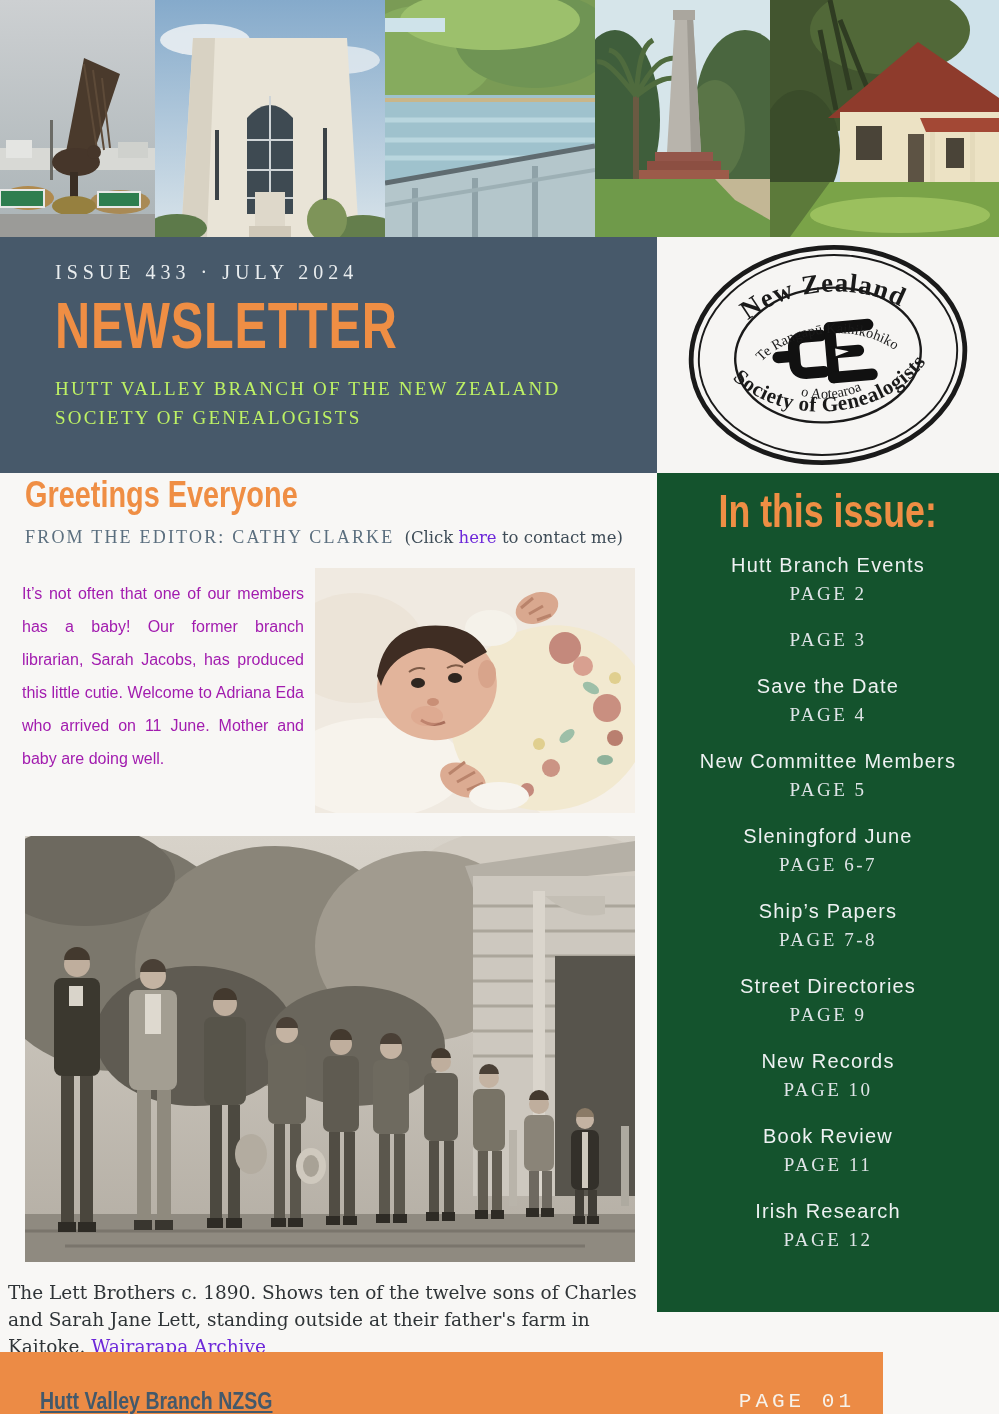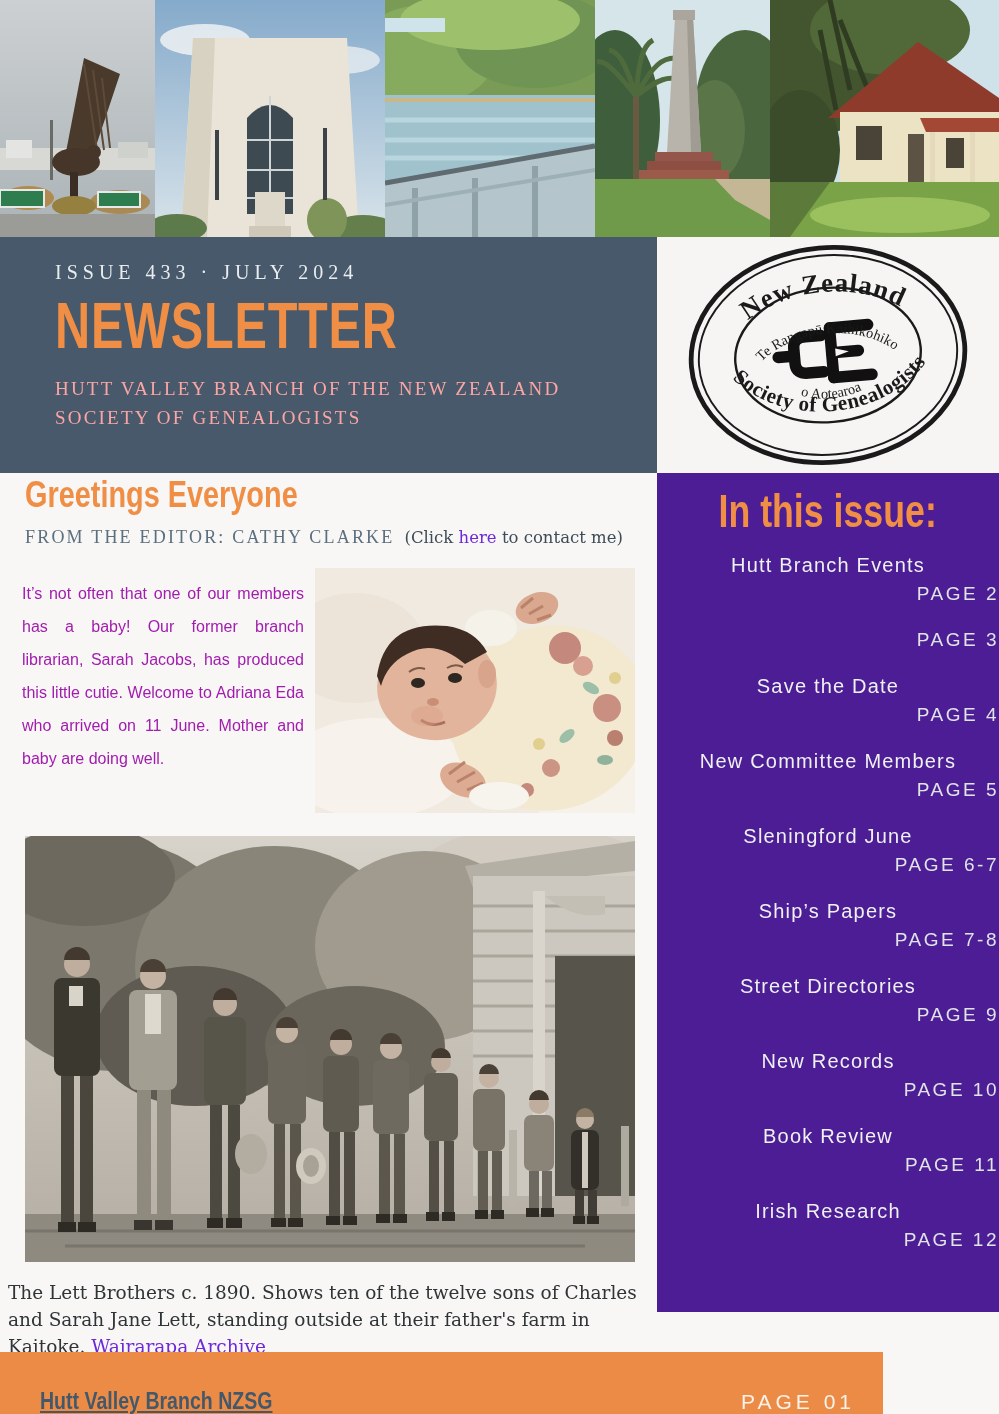--- a/index.html
+++ b/index.html
@@ -9,46 +9,46 @@
   }
   
   .photo-strip{position:absolute;top:0;left:0;width:999px;height:237px;display:flex;}
   .photo-tile{height:237px;position:relative;overflow:hidden;}
   .photo-tile svg{display:block;width:100%;height:100%;}
   
   .masthead{position:absolute;top:237px;left:0;width:657px;height:236px;background:#47596a;box-sizing:border-box;padding:24px 12px 0 55px;}
   .issue-line{font-size:20px;letter-spacing:5px;color:#e9edef;font-family:"Liberation Serif",serif;}
   .nl-title{margin-top:10px;}
   .nl-title span{display:inline-block;font-family:"Liberation Sans",sans-serif;font-weight:700;font-size:64px;line-height:64px;color:#ef8e44;transform:scaleX(0.76);transform-origin:left center;letter-spacing:1px;white-space:nowrap;}
-  .masthead-sub{margin-top:16px;font-size:19px;line-height:29px;letter-spacing:2.2px;color:#fca5a5;}
+  .masthead-sub{margin-top:16px;font-size:19px;line-height:29px;letter-spacing:2.2px;color:#bef264;}
   
   .logo-panel{position:absolute;top:237px;left:657px;width:342px;height:236px;background:#f6f5f3;display:flex;align-items:center;justify-content:center;}
   
   .main-col{position:absolute;top:473px;left:0;width:657px;height:719px;background:#f8f7f5;}
   .greet-title span{position:absolute;left:25px;top:0px;display:inline-block;font-family:"Liberation Sans",sans-serif;font-weight:700;font-size:37px;line-height:44px;color:#ef8e44;transform:scaleX(0.78);transform-origin:left center;white-space:nowrap;}
   .editor-line{position:absolute;left:25px;top:54px;white-space:nowrap;}
   .editor-label{font-family:"Liberation Serif",serif;font-size:18px;letter-spacing:2.2px;color:#5b6f7f;}
   .contact{font-family:"DejaVu Serif",serif;font-size:16.5px;color:#3e4c57;margin-left:10px;}
   .link{color:#6d28d9;cursor:pointer;text-align:center;}
   .intro-text{position:absolute;left:22px;top:88px;width:282px;font-family:Liberation Sans, sans-serif;font-size:16px;line-height:33px;color:#a21caf;text-align:justify;}
   .baby-photo{position:absolute;left:315px;top:95px;width:320px;height:245px;}
   .bw-photo{position:absolute;left:25px;top:363px;width:610px;height:426px;}
   .caption{position:absolute;left:8px;top:787px;width:648px;font-family:"DejaVu Serif",serif;font-size:18.5px;line-height:27px;color:#2f3437;}
   
-  .sidebar{position:absolute;top:473px;left:657px;width:342px;height:839px;background:#4c1d95;text-align:center;box-sizing:border-box;}
+  .sidebar{position:absolute;top:473px;left:657px;width:342px;height:839px;background:#14532d;text-align:center;box-sizing:border-box;}
   .sidebar-heading{margin-top:10px;}
   .sidebar-heading span{display:inline-block;font-family:"Liberation Sans",sans-serif;font-weight:700;font-size:47px;line-height:56px;color:#ef8e44;transform:scaleX(0.76);transform-origin:center;white-space:nowrap;}
   .toc{margin-top:14px;}
   .toc-item{margin-bottom:22px;}
   .toc-title{font-size:20px;line-height:24px;letter-spacing:1.2px;color:#eef1f2;font-family:Liberation Sans, sans-serif;}
-  .toc-page{font-size:19px;line-height:24px;letter-spacing:2.5px;color:#dfe4e7;margin-top:5px;font-family:Liberation Sans, sans-serif;text-align:right;}
+  .toc-page{font-size:19px;line-height:24px;letter-spacing:2.5px;color:#dfe4e7;margin-top:5px;font-family:Liberation Serif, serif;}
   
   .footer{position:absolute;top:1312px;left:0;width:883px;height:102px;background:#ec8b45;margin-top:40px;}
   .footer-link{position:absolute;left:40px;top:36px;display:inline-block;font-family:"Liberation Sans",sans-serif;font-weight:700;font-size:23px;color:#43596b;text-decoration:underline;transform:scaleX(0.85);transform-origin:left center;cursor:pointer;white-space:nowrap;}
-  .footer-page{position:absolute;right:28px;top:38px;font-family:Liberation Sans, sans-serif;font-size:21px;letter-spacing:4px;color:#f7f2ea;}
+  .footer-page{position:absolute;right:28px;top:38px;font-family:Liberation Mono, monospace;font-size:21px;letter-spacing:4px;color:#f7f2ea;}
 </style>
 </head>
 <body>
 
 <div class="photo-strip">
 
   <div class="photo-tile" style="width:155px">
     <svg viewBox="0 0 155 237" preserveAspectRatio="none">
       <defs>
           <linearGradient id="sky1" x1="0" y1="0" x2="0" y2="1">

